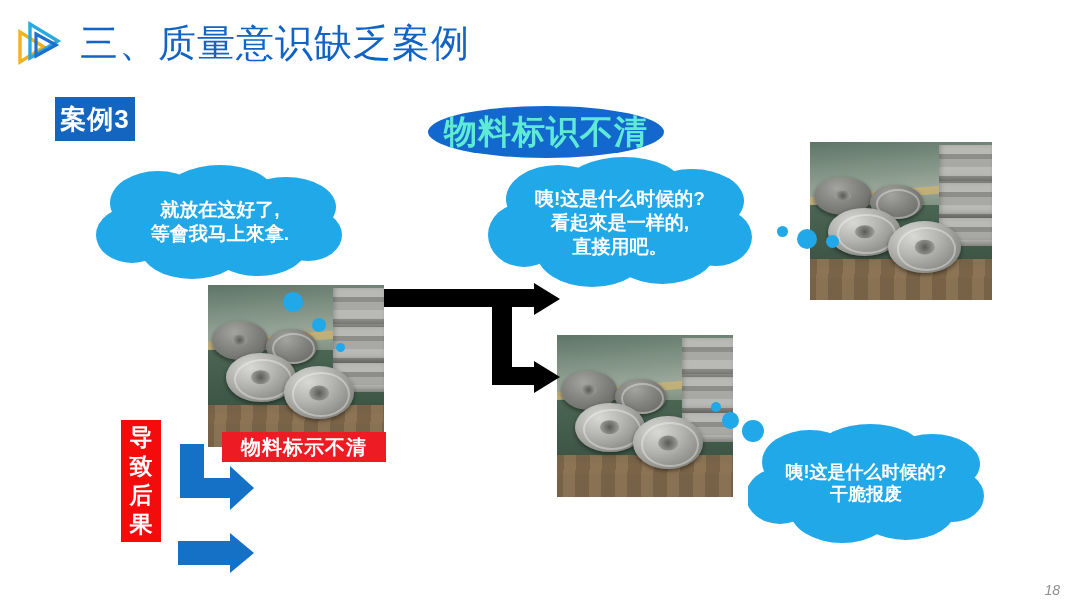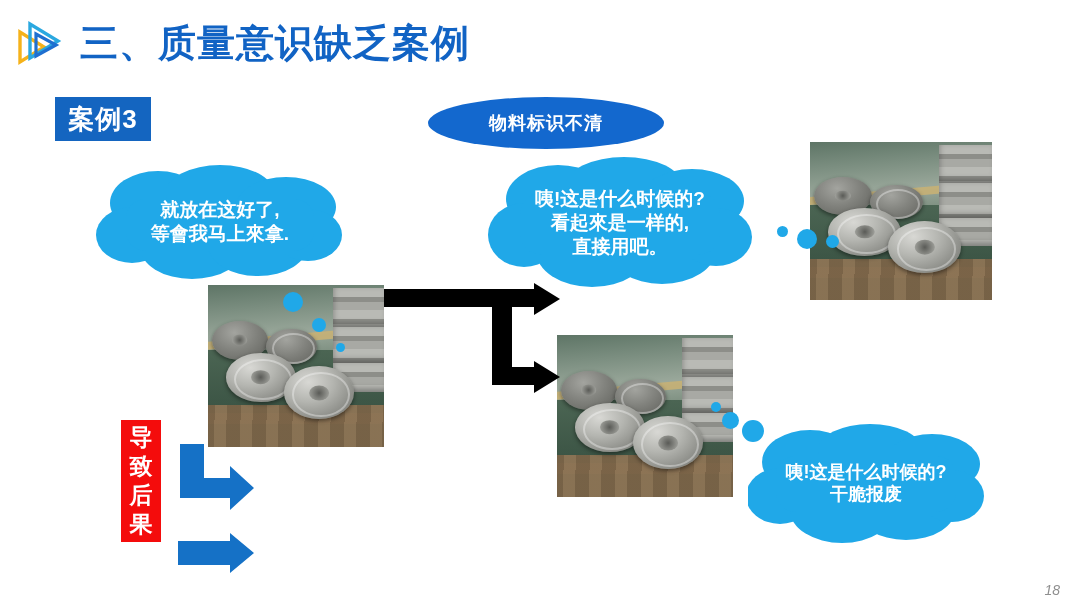--- a/index.html
+++ b/index.html
@@ -24,58 +24,58 @@
     left: 14px;
     top: 18px;
     width: 56px;
     height: 52px;
   }
   #slide-title {
     position: absolute;
     left: 80px;
     top: 18px;
     font-size: 38px;
-    font-weight: bold;
+    font-weight: normal;
     color: #1163c4;
     letter-spacing: 1px;
     white-space: nowrap;
     text-shadow: 1px 1px 0 rgba(255,255,255,0.6);
   }
 
   
   #case-badge {
     position: absolute;
     left: 55px;
     top: 97px;
-    width: 96px;
+    width: 80px;
     height: 44px;
     background: #1465c0;
     color: #ffffff;
     font-size: 26px;
     font-weight: bold;
     display: flex;
     align-items: center;
     justify-content: center;
     letter-spacing: 1px;
   }
 
   
   #topic-ellipse {
     position: absolute;
     left: 428px;
-    top: 97px;
+    top: 106px;
     width: 236px;
     height: 52px;
     background: #1368ce;
     border-radius: 50%;
     display: flex;
     align-items: center;
     justify-content: center;
-    color: #ffffff;
-    font-size: 18px;
+    color: #5eead4;
+    font-size: 33px;
     font-weight: bold;
     letter-spacing: 1px;
   }
 
   
   .cloud {
     position: absolute;
     color: #ffffff;
     font-weight: bold;
     text-align: center;
@@ -403,20 +403,21 @@
         <ellipse cx="94" cy="88" rx="52" ry="33"></ellipse>
         <ellipse cx="158" cy="86" rx="50" ry="32"></ellipse>
         <ellipse cx="204" cy="74" rx="32" ry="26"></ellipse>
         <rect x="28" y="34" width="180" height="56" rx="20"></rect>
       </g>
     </svg>
     <div class="cloud-text">咦!这是什么时候的?
 干脆报废</div>
   </div>
 
+  <div id="photo-caption">物料标示不清</div>
 
   <div id="consequence-label">
     <span>导</span>
     <span>致</span>
     <span>后</span>
     <span>果</span>
   </div>
 
   <div id="blue-arrow-1">
     <svg width="78" height="70" viewBox="0 0 78 70">

